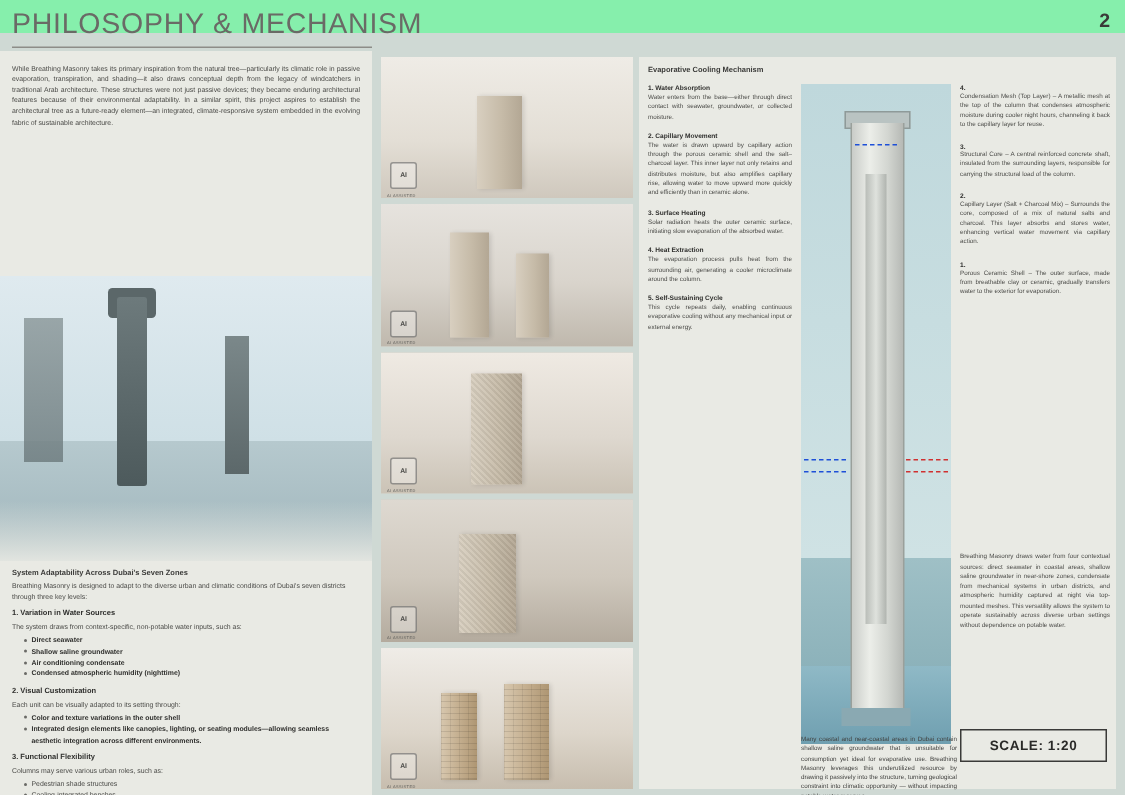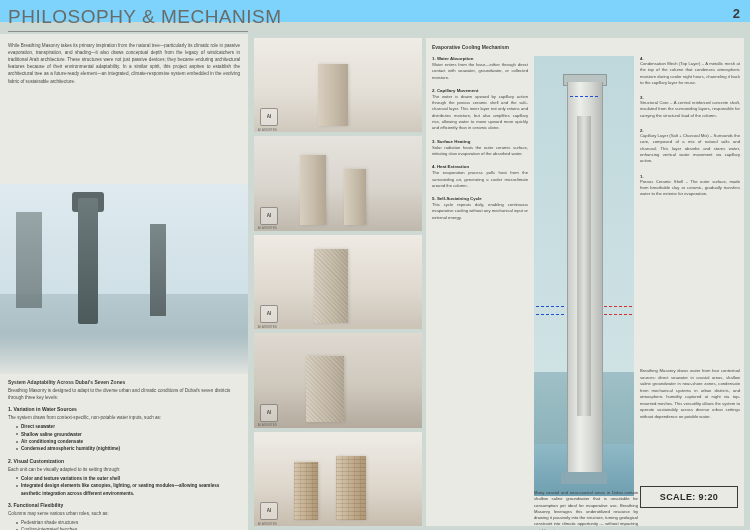--- a/index.html
+++ b/index.html
@@ -19,21 +19,21 @@
     height: 530px;
     background: #cfd9d4;
     overflow: hidden;
   }
 
   
   .title-bar {
     position: absolute;
     left: 0; top: 0;
     width: 750px; height: 22px;
-    background: #7dd3fc;
+    background: #86efac;
   }
   .page-title {
     position: absolute;
     left: 8px; top: 6px;
     font-size: 19px;
     letter-spacing: 0.5px;
     color: #6a6a66;
     font-weight: 400;
     white-space: nowrap;
   }
@@ -526,17 +526,17 @@
         <div class="callout-num">1.</div>
         <div class="callout-txt">Porous Ceramic Shell – The outer surface, made from breathable clay or ceramic, gradually transfers water to the exterior for evaporation.</div>
       </div>
     </div>
 
     <div class="para-right">Breathing Masonry draws water from four contextual sources: direct seawater in coastal areas, shallow saline groundwater in near-shore zones, condensate from mechanical systems in urban districts, and atmospheric humidity captured at night via top-mounted meshes. This versatility allows the system to operate sustainably across diverse urban settings without dependence on potable water.</div>
 
     <div class="caption-box">Many coastal and near-coastal areas in Dubai contain shallow saline groundwater that is unsuitable for consumption yet ideal for evaporative use. Breathing Masonry leverages this underutilized resource by drawing it passively into the structure, turning geological constraint into climatic opportunity — without impacting potable water reserves.</div>
 
     <div class="scale-box">
-      <div class="scale-text">SCALE: 9:20</div>
+      <div class="scale-text">SCALE: 1:20</div>
     </div>
   </div>
 
 </div>
 
 </body></html>

